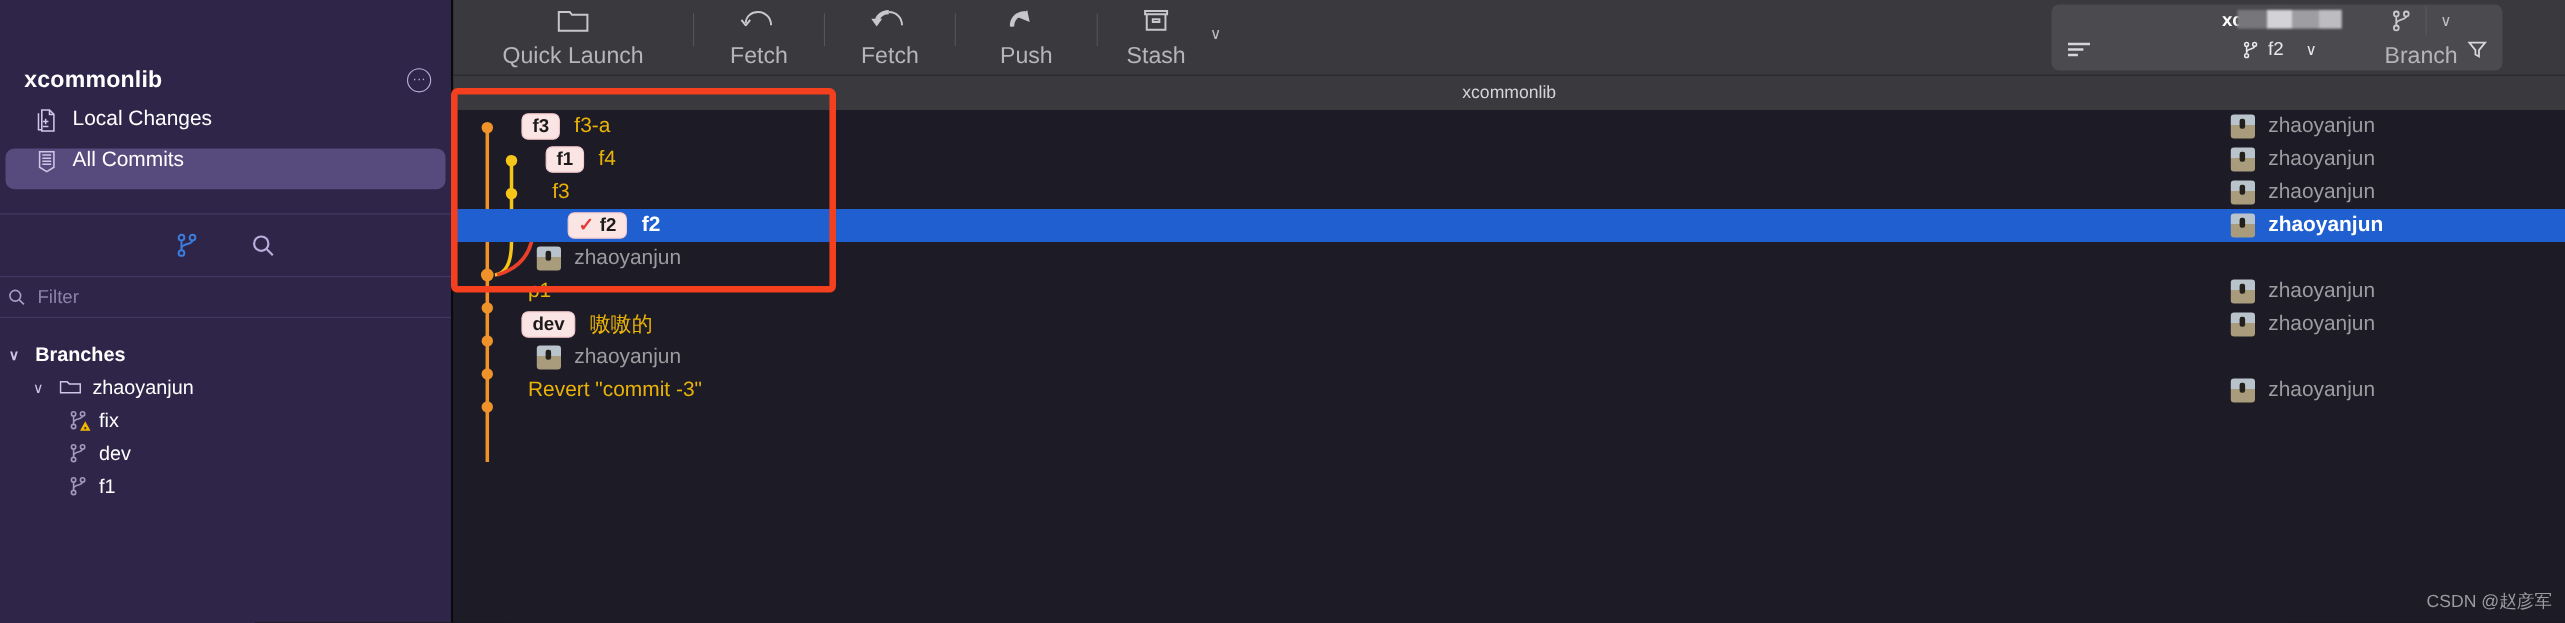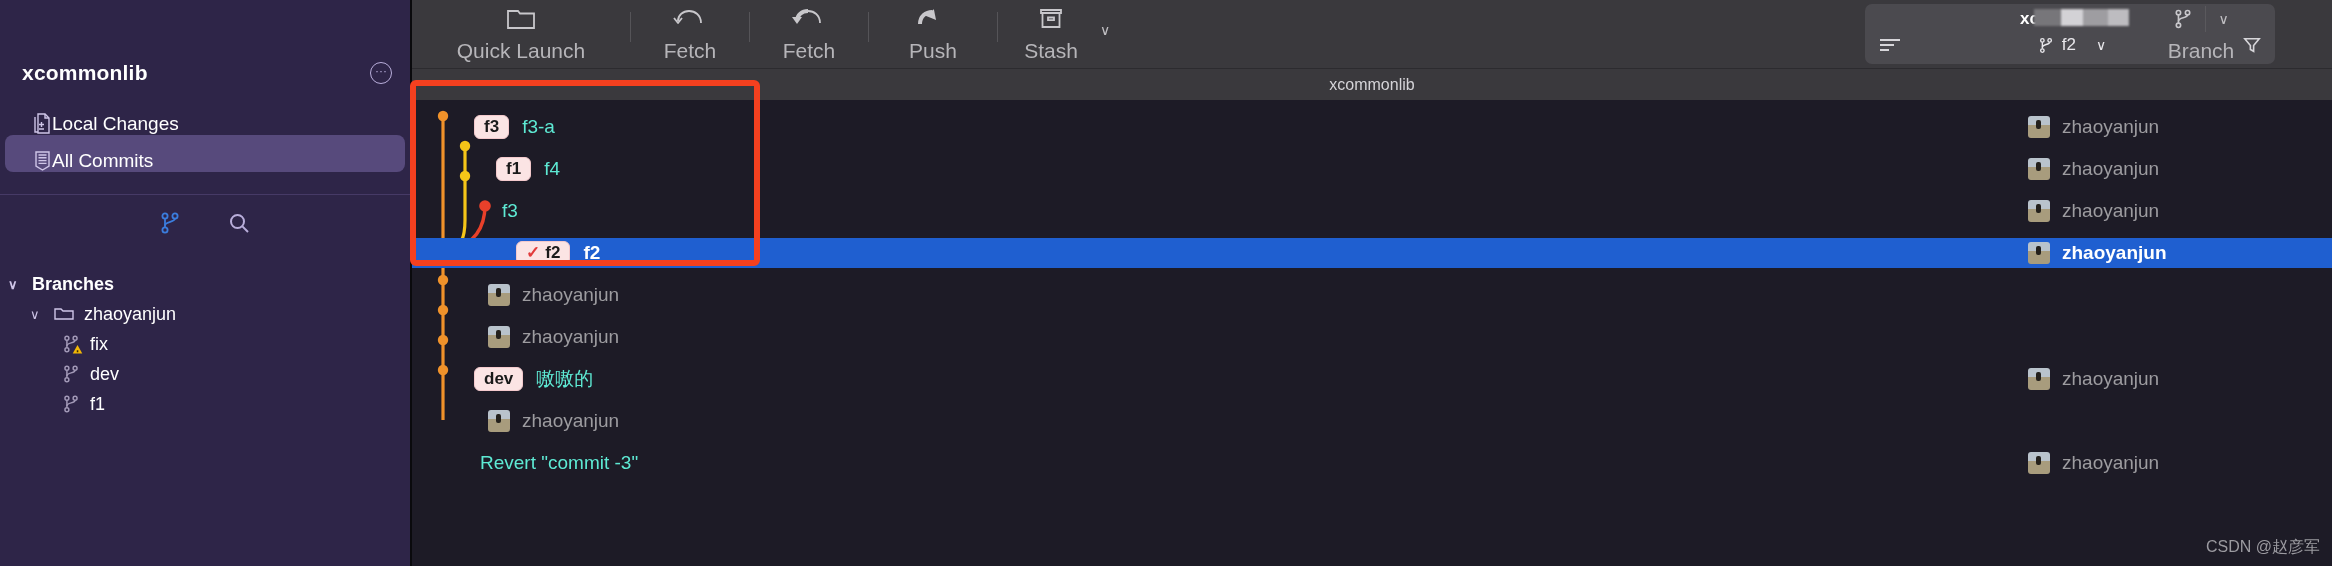--- a/index.html
+++ b/index.html
@@ -31,22 +31,22 @@
   }
   .dots-btn {
     width: 22px; height: 22px; border-radius: 50%;
     border: 1.6px solid #b9aedb;
     display: flex; align-items: center; justify-content: center;
     color: #b9aedb; font-size: 12px; line-height: 1; padding-bottom: 5px;
     cursor: pointer;
   }
   .nav-list { margin-top: 4px; padding: 0 5px; }
   .nav-item {
-    height: 37px; display: flex; align-items: flex-end;
-    padding-left: 28px; border-radius: 8px; 
+    height: 37px; display: flex; align-items: flex-start;
+    padding-left: 28px; border-radius: 8px; gap: 14px;
     color: #ffffff; font-size: 19px; cursor: pointer;
   }
   .nav-item.selected { background: #574a7c; }
   .nav-icon { width: 19px; height: 23px; flex: 0 0 19px; position: relative; color:#cfc6e8;}
   .nav-icon svg { display: block; }
 
   .sidebar-sep { height: 1px; background: #463a66; margin-top: 22px; }
   .toolrow {
     height: 56px; display: flex; align-items: center; justify-content: center;
     gap: 46px;
@@ -112,26 +112,26 @@
   .sb-ico { color: #d7d6da; display: flex; cursor:pointer;}
 
   .subheader {
     height: 32px; background: #3a393d; border-top: 1px solid #2c2b2f;
     display: flex; align-items: center; justify-content: center;
     color: #d5d4d8; font-size: 16px; flex: 0 0 32px;
   }
 
   .commitlist { position: relative; flex: 1 1 auto; background: #1d1b26; overflow: hidden; }
   .crow {
-    height: 30px; display: flex; align-items: center; position: relative; margin-top: 12px;
+    height: 30px; display: flex; align-items: center; position: relative;
   }
   .crow.sel { background: #1f5fd0; }
   .graphcol { width: 60px; flex: 0 0 60px; }
   .msgcol { flex: 1 1 auto; display: flex; align-items: center; gap: 13px; padding-left: 2px; }
-  .msg { color: #5eead4; font-size: 19px; }
+  .msg { color: #eab308; font-size: 19px; }
   .crow.sel .msg { color: #ffffff; font-weight: bold; }
   .reftag {
     background: #fbe4e4; border: 1.5px solid #f3c9cc; border-radius: 6px;
     color: #1a1a1a; font-size: 17px; font-weight: bold;
     padding: 1px 9px; display: flex; align-items: center; gap: 5px;
     line-height: 20px;
   }
   .reftag .chk { color: #e23b3b; font-size: 17px; font-weight: bold; }
   .authorcol {
     width: 320px; flex: 0 0 320px; display: flex; align-items: center; gap: 12px;
@@ -212,20 +212,29 @@
         </svg>
       </span>
       <span class="ic">
         <svg width="24" height="24" viewBox="0 0 24 24" fill="none" stroke="#b9aedb" stroke-width="2">
           <circle cx="10.5" cy="10.5" r="6.5"></circle>
             <path d="M15.4 15.4L21 21"></path>
         </svg>
       </span>
     </div>
 
+    <div class="filter-row">
+      <span style="display:flex">
+        <svg width="18" height="18" viewBox="0 0 24 24" fill="none" stroke="#a79dc4" stroke-width="2">
+          <circle cx="10.5" cy="10.5" r="6.5"></circle>
+            <path d="M15.4 15.4L21 21"></path>
+        </svg>
+      </span>
+      <input class="filter-input" placeholder="Filter" style="">
+    </div>
 
     <div class="tree">
       <div class="tree-row lvl0">
         <span class="chev">∨</span>
         <span>Branches</span>
       </div>
       <div class="tree-row lvl1">
         <span class="chev">∨</span>
         <span style="display:flex">
           <svg width="20" height="16" viewBox="0 0 20 16" fill="none" stroke="#cfc6e8" stroke-width="1.4">
@@ -473,20 +482,23 @@
       <div class="crow">
         <div class="graphcol"></div>
         <div class="authorcol">
           <span class="avatar"></span>
           <span class="aname">zhaoyanjun</span>
         </div>
       </div>
 
       <div class="crow">
         <div class="graphcol"></div>
+        <div class="msgcol" style="padding-left:8px">
+          <span class="msg">p1</span>
+        </div>
         <div class="authorcol">
           <span class="avatar"></span>
           <span class="aname">zhaoyanjun</span>
         </div>
       </div>
 
       <div class="crow">
         <div class="graphcol"></div>
         <div class="msgcol">
           <span class="reftag">

